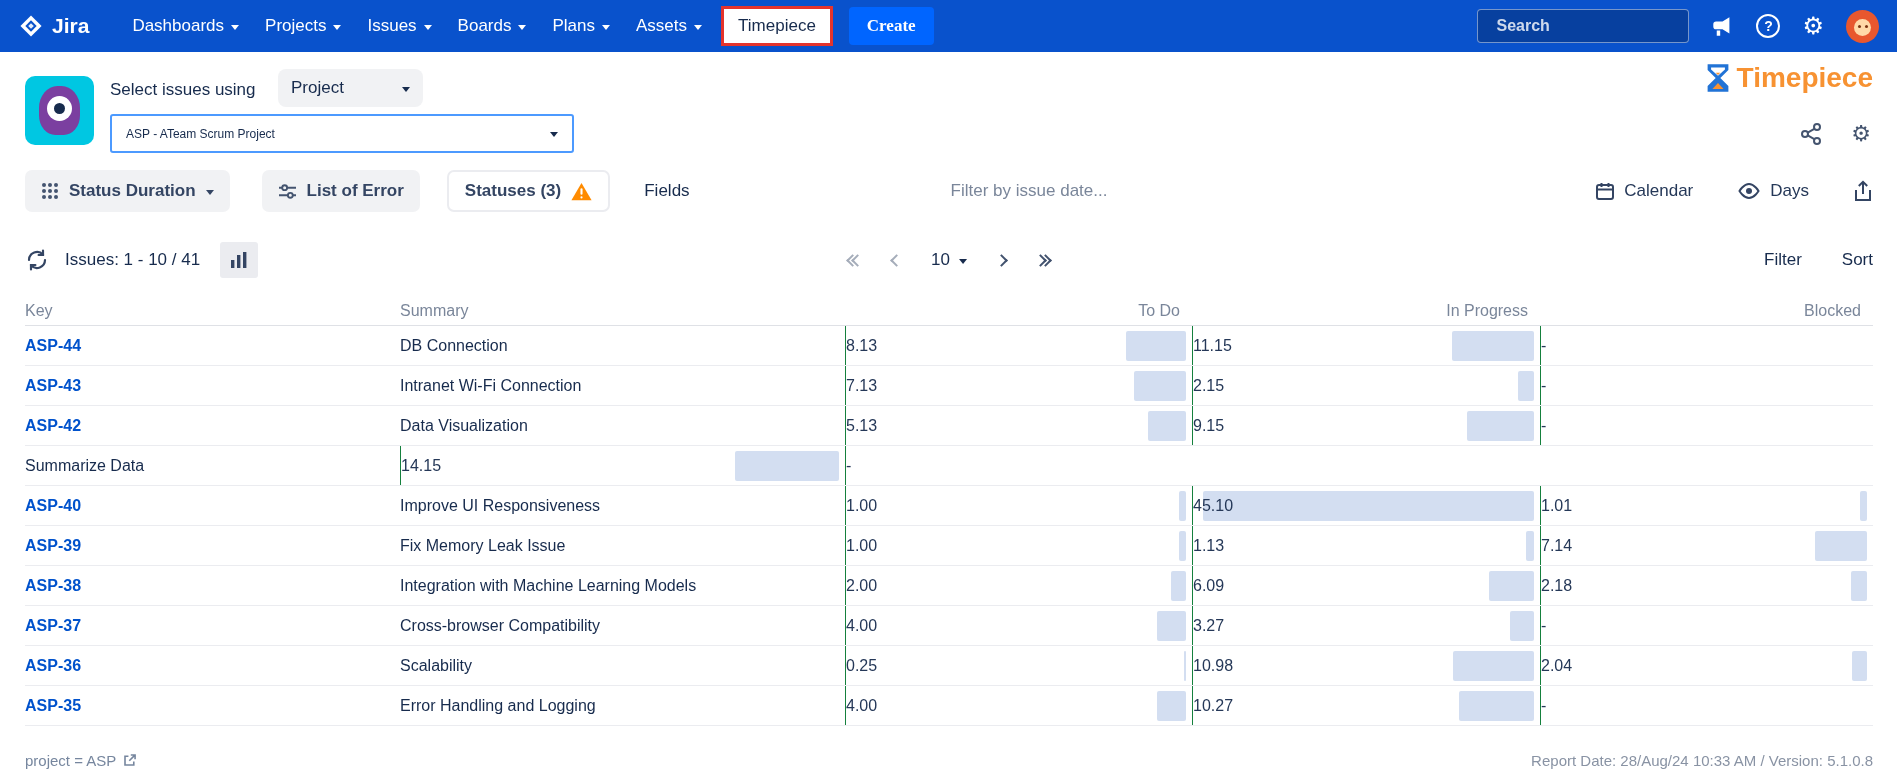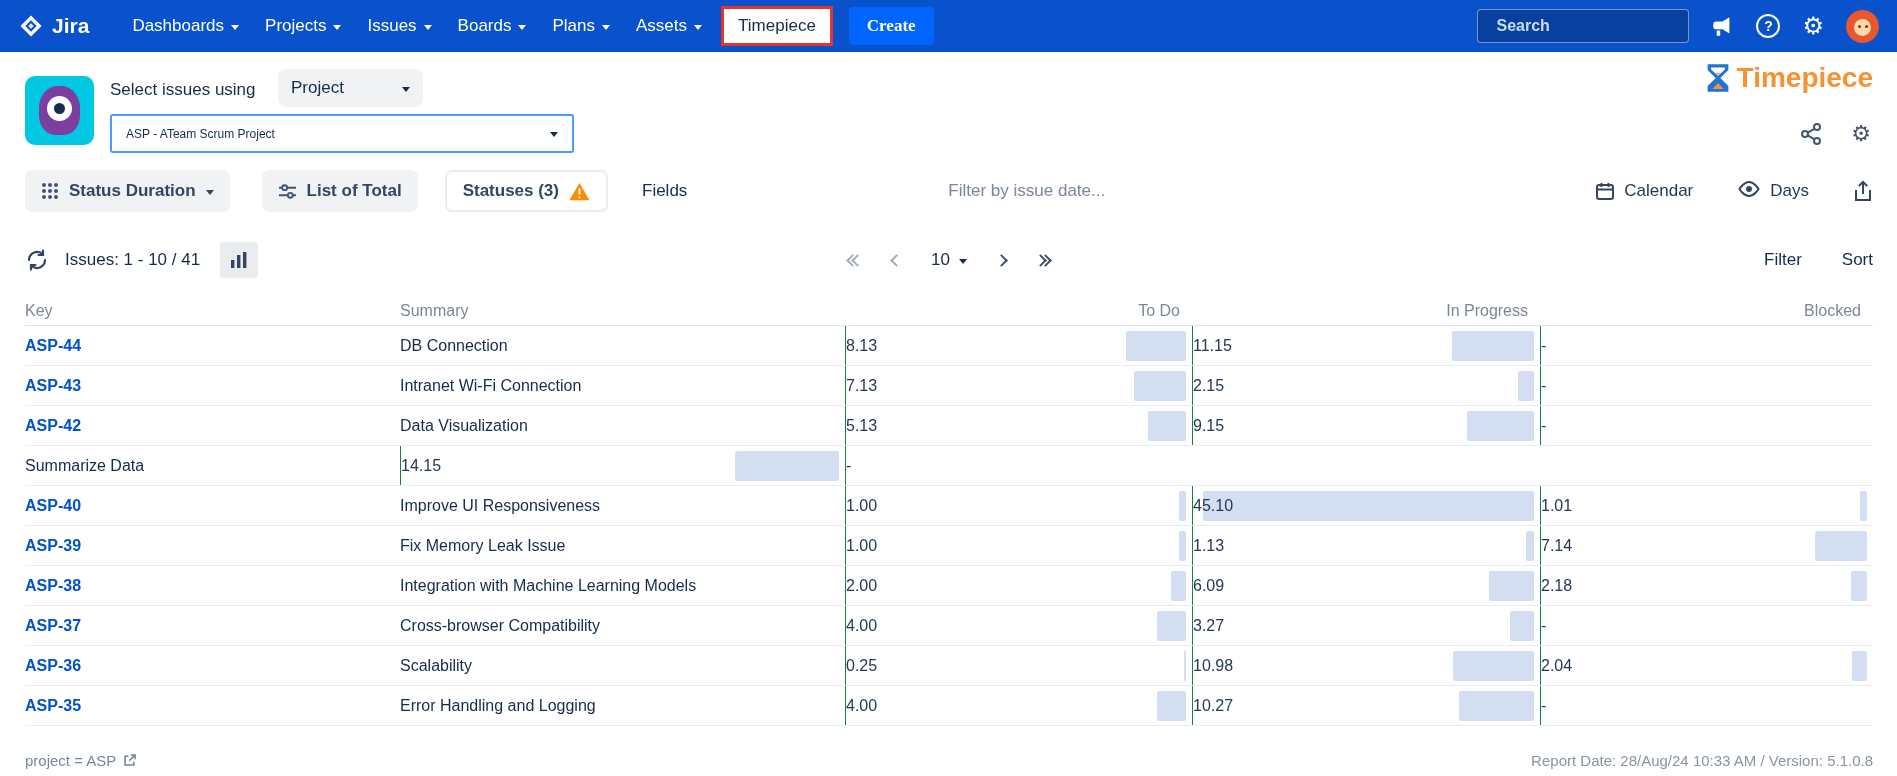--- a/index.html
+++ b/index.html
@@ -44,21 +44,21 @@
   .gear-dark { font-size:22px; line-height:1; color:#44546F; }
 
   
   .toolbar { position:absolute; left:25px; right:24px; top:170px; height:42px; display:flex; align-items:center; }
   .tb-btn { height:42px; display:flex; align-items:center; gap:10px; padding:0 16px; border-radius:7px; font-size:17px; font-weight:bold; color:#344563; cursor:pointer; }
   .tb-gray { background:#F1F2F4; }
   .tb-outline { background:#fff; border:2px solid #EBECF0; }
   .tb-plain { font-weight:normal; color:#172B4D; }
   .date-filter { margin-left:245px; color:#7A869A; font-size:17px; cursor:text; }
   .tb-right { margin-left:auto; display:flex; align-items:center; gap:44px; }
-  .tb-action { display:flex; gap:9px; font-size:17px; color:#253858; cursor:pointer; }
+  .tb-action { display:flex; align-items:center; gap:9px; font-size:17px; color:#253858; cursor:pointer; }
 
   
   .pager-row { position:absolute; left:25px; right:24px; top:240px; height:40px; display:flex; align-items:center; }
   .issues-label { margin-left:16px; font-size:17px; color:#172B4D; }
   .chart-btn { margin-left:20px; width:38px; height:36px; background:#EBECF0; border-radius:3px; display:flex; align-items:center; justify-content:center; cursor:pointer; }
   .pager-center { position:absolute; left:50%; top:50%; transform:translate(-50%,-50%); display:flex; align-items:center; gap:30px; }
   .chev { display:inline-block; width:9px; height:9px; border-left:2.5px solid currentColor; border-bottom:2.5px solid currentColor; }
   .chev-left { transform:rotate(45deg); }
   .chev-right { transform:rotate(225deg); }
   .pg { cursor:pointer; display:flex; align-items:center; }
@@ -213,21 +213,21 @@
     <span>Status Duration</span>
     <span class="caret"></span>
   </div>
 
   <div class="tb-btn tb-gray" style="margin-left:32px">
     <svg width="19" height="17" viewBox="0 0 20 18" fill="none" stroke="#44546F" stroke-width="2">
       <path d="M1 5h18M1 13h18"></path>
       <circle cx="7" cy="5" r="2.6" fill="#F1F2F4"></circle>
         <circle cx="13" cy="13" r="2.6" fill="#F1F2F4"></circle>
     </svg>
-    <span>List of Total</span>
+    <span>List of Error</span>
   </div>
 
   <div class="tb-btn tb-outline" style="margin-left:27px">
     <span>Statuses (3)</span>
     <svg width="21" height="19" viewBox="0 0 20 18">
       <path fill="#FF8B00" d="M10 .8L19.6 17.4H.4z"></path>
       <rect x="9" y="6" width="2" height="6.2" rx="1" fill="#fff"></rect>
       <rect x="9" y="13.6" width="2" height="2" rx="1" fill="#fff"></rect>
     </svg>
   </div>

